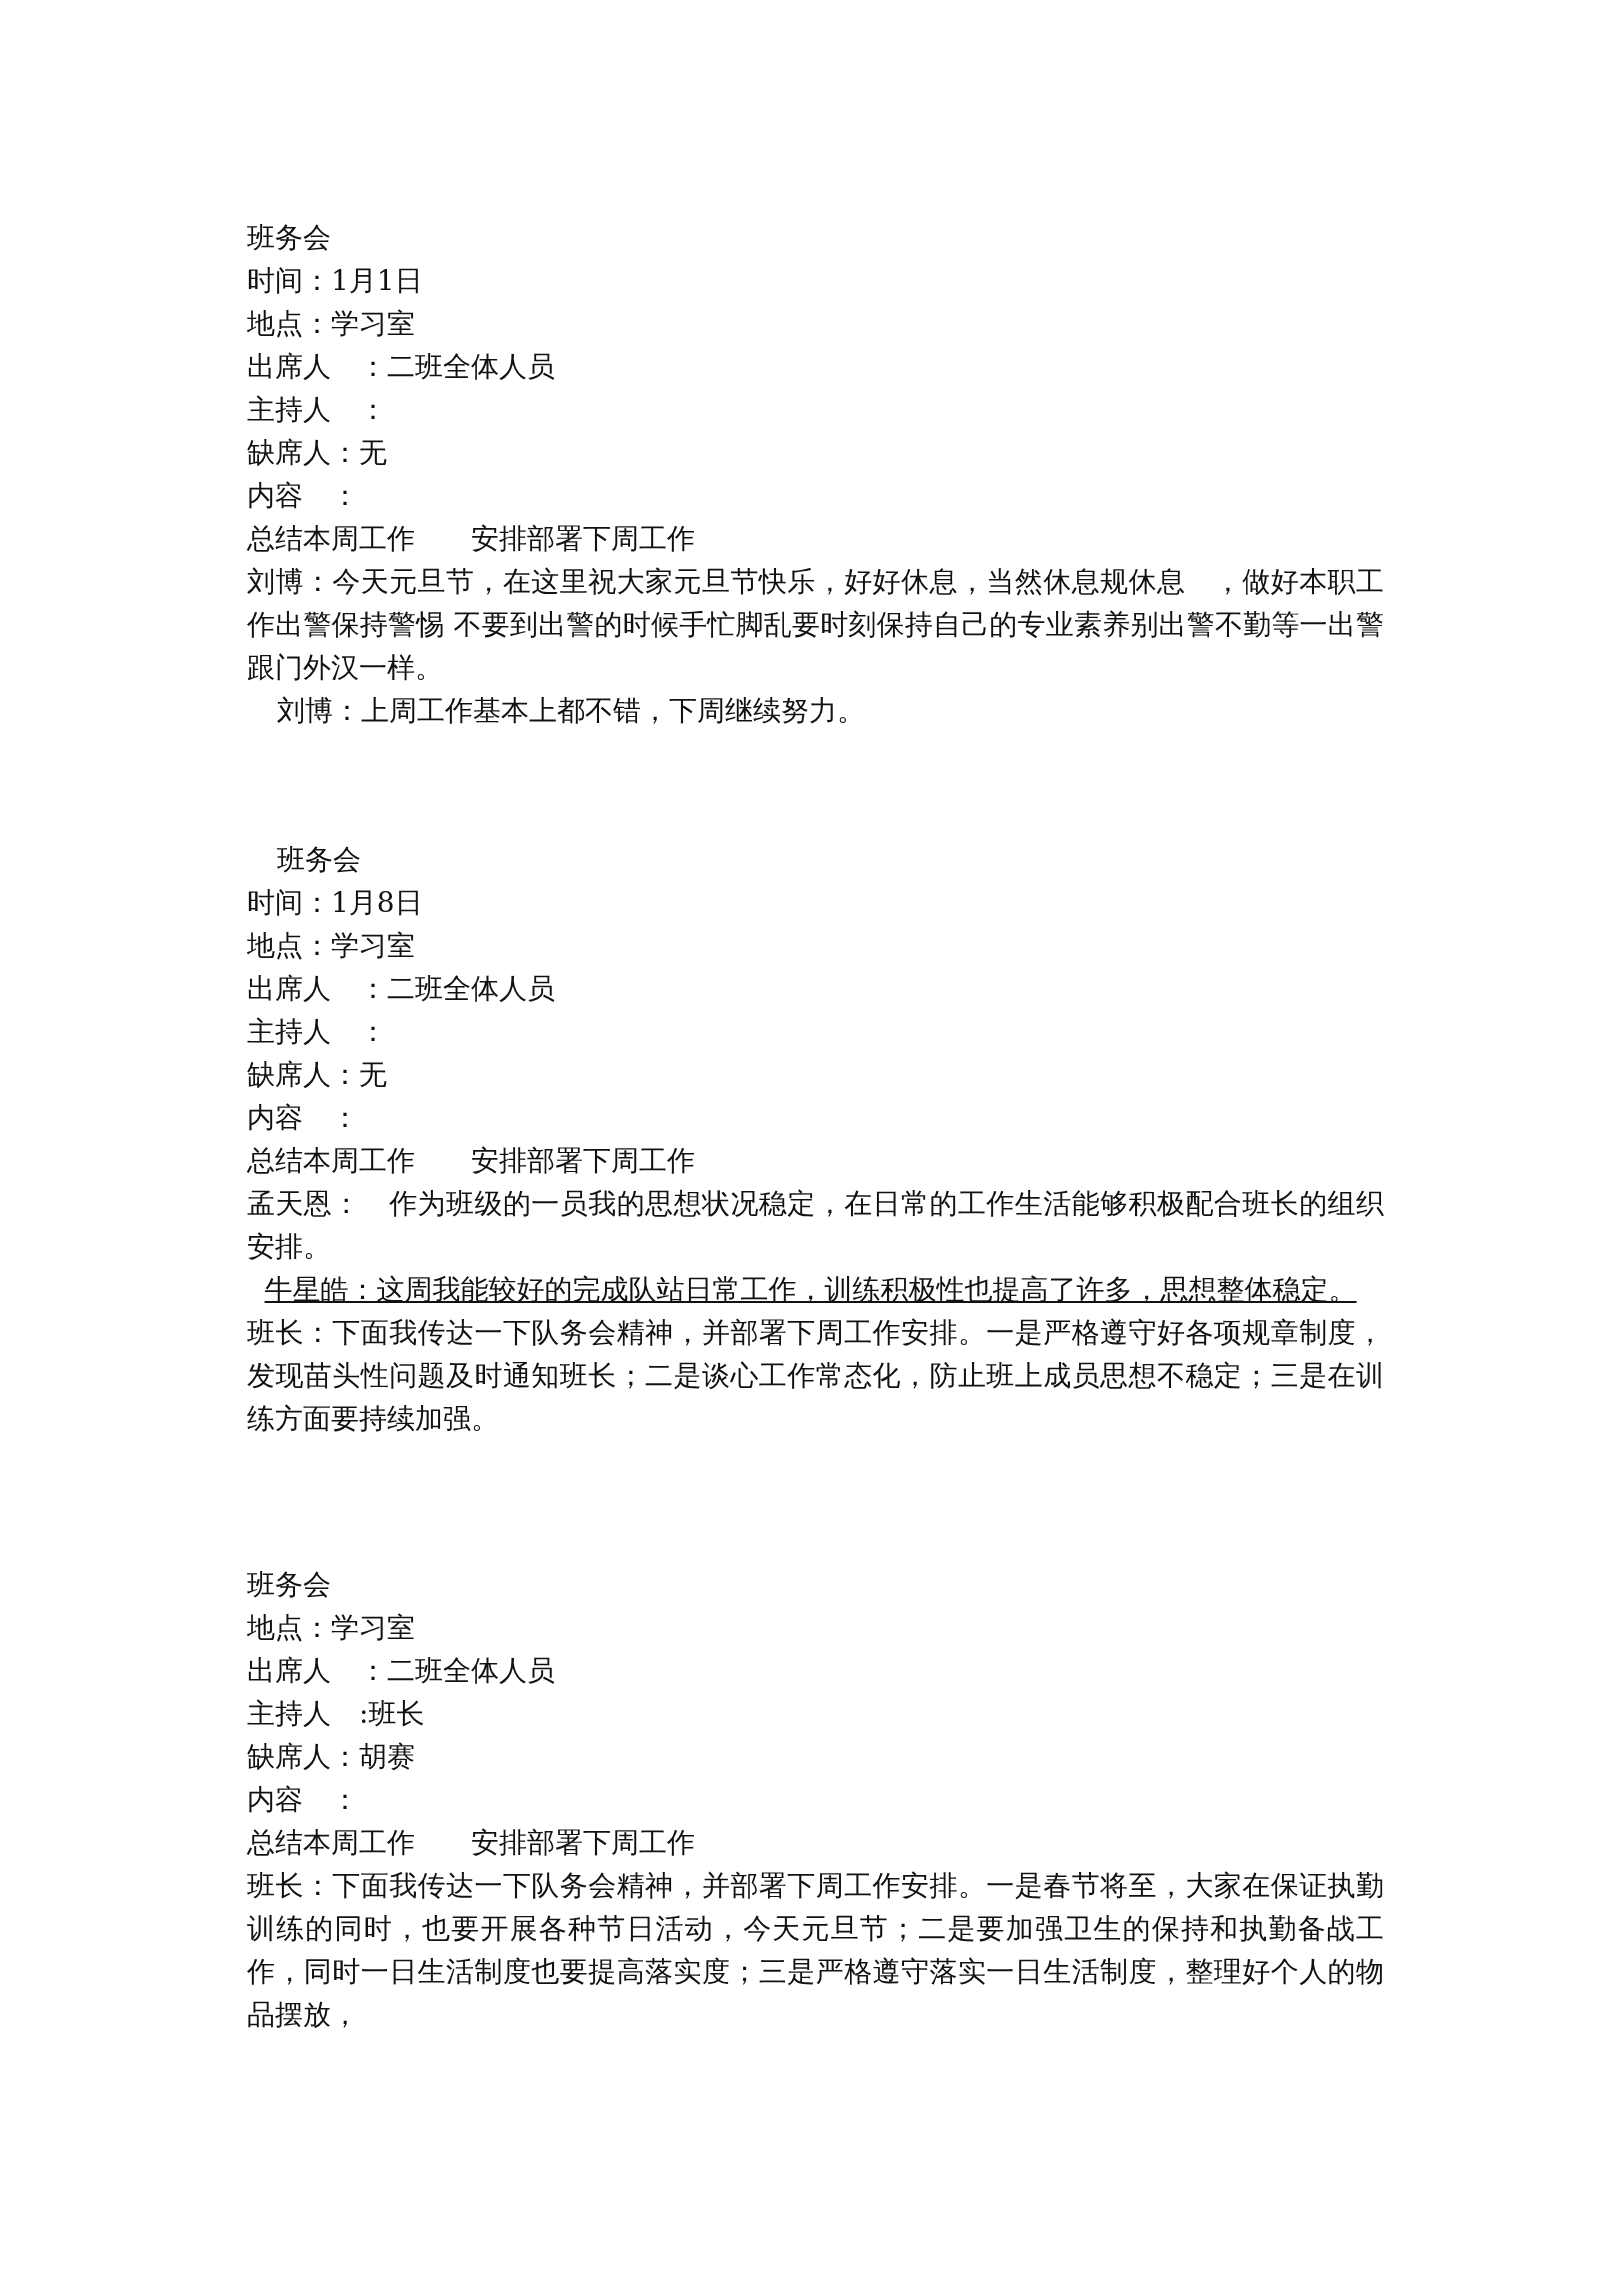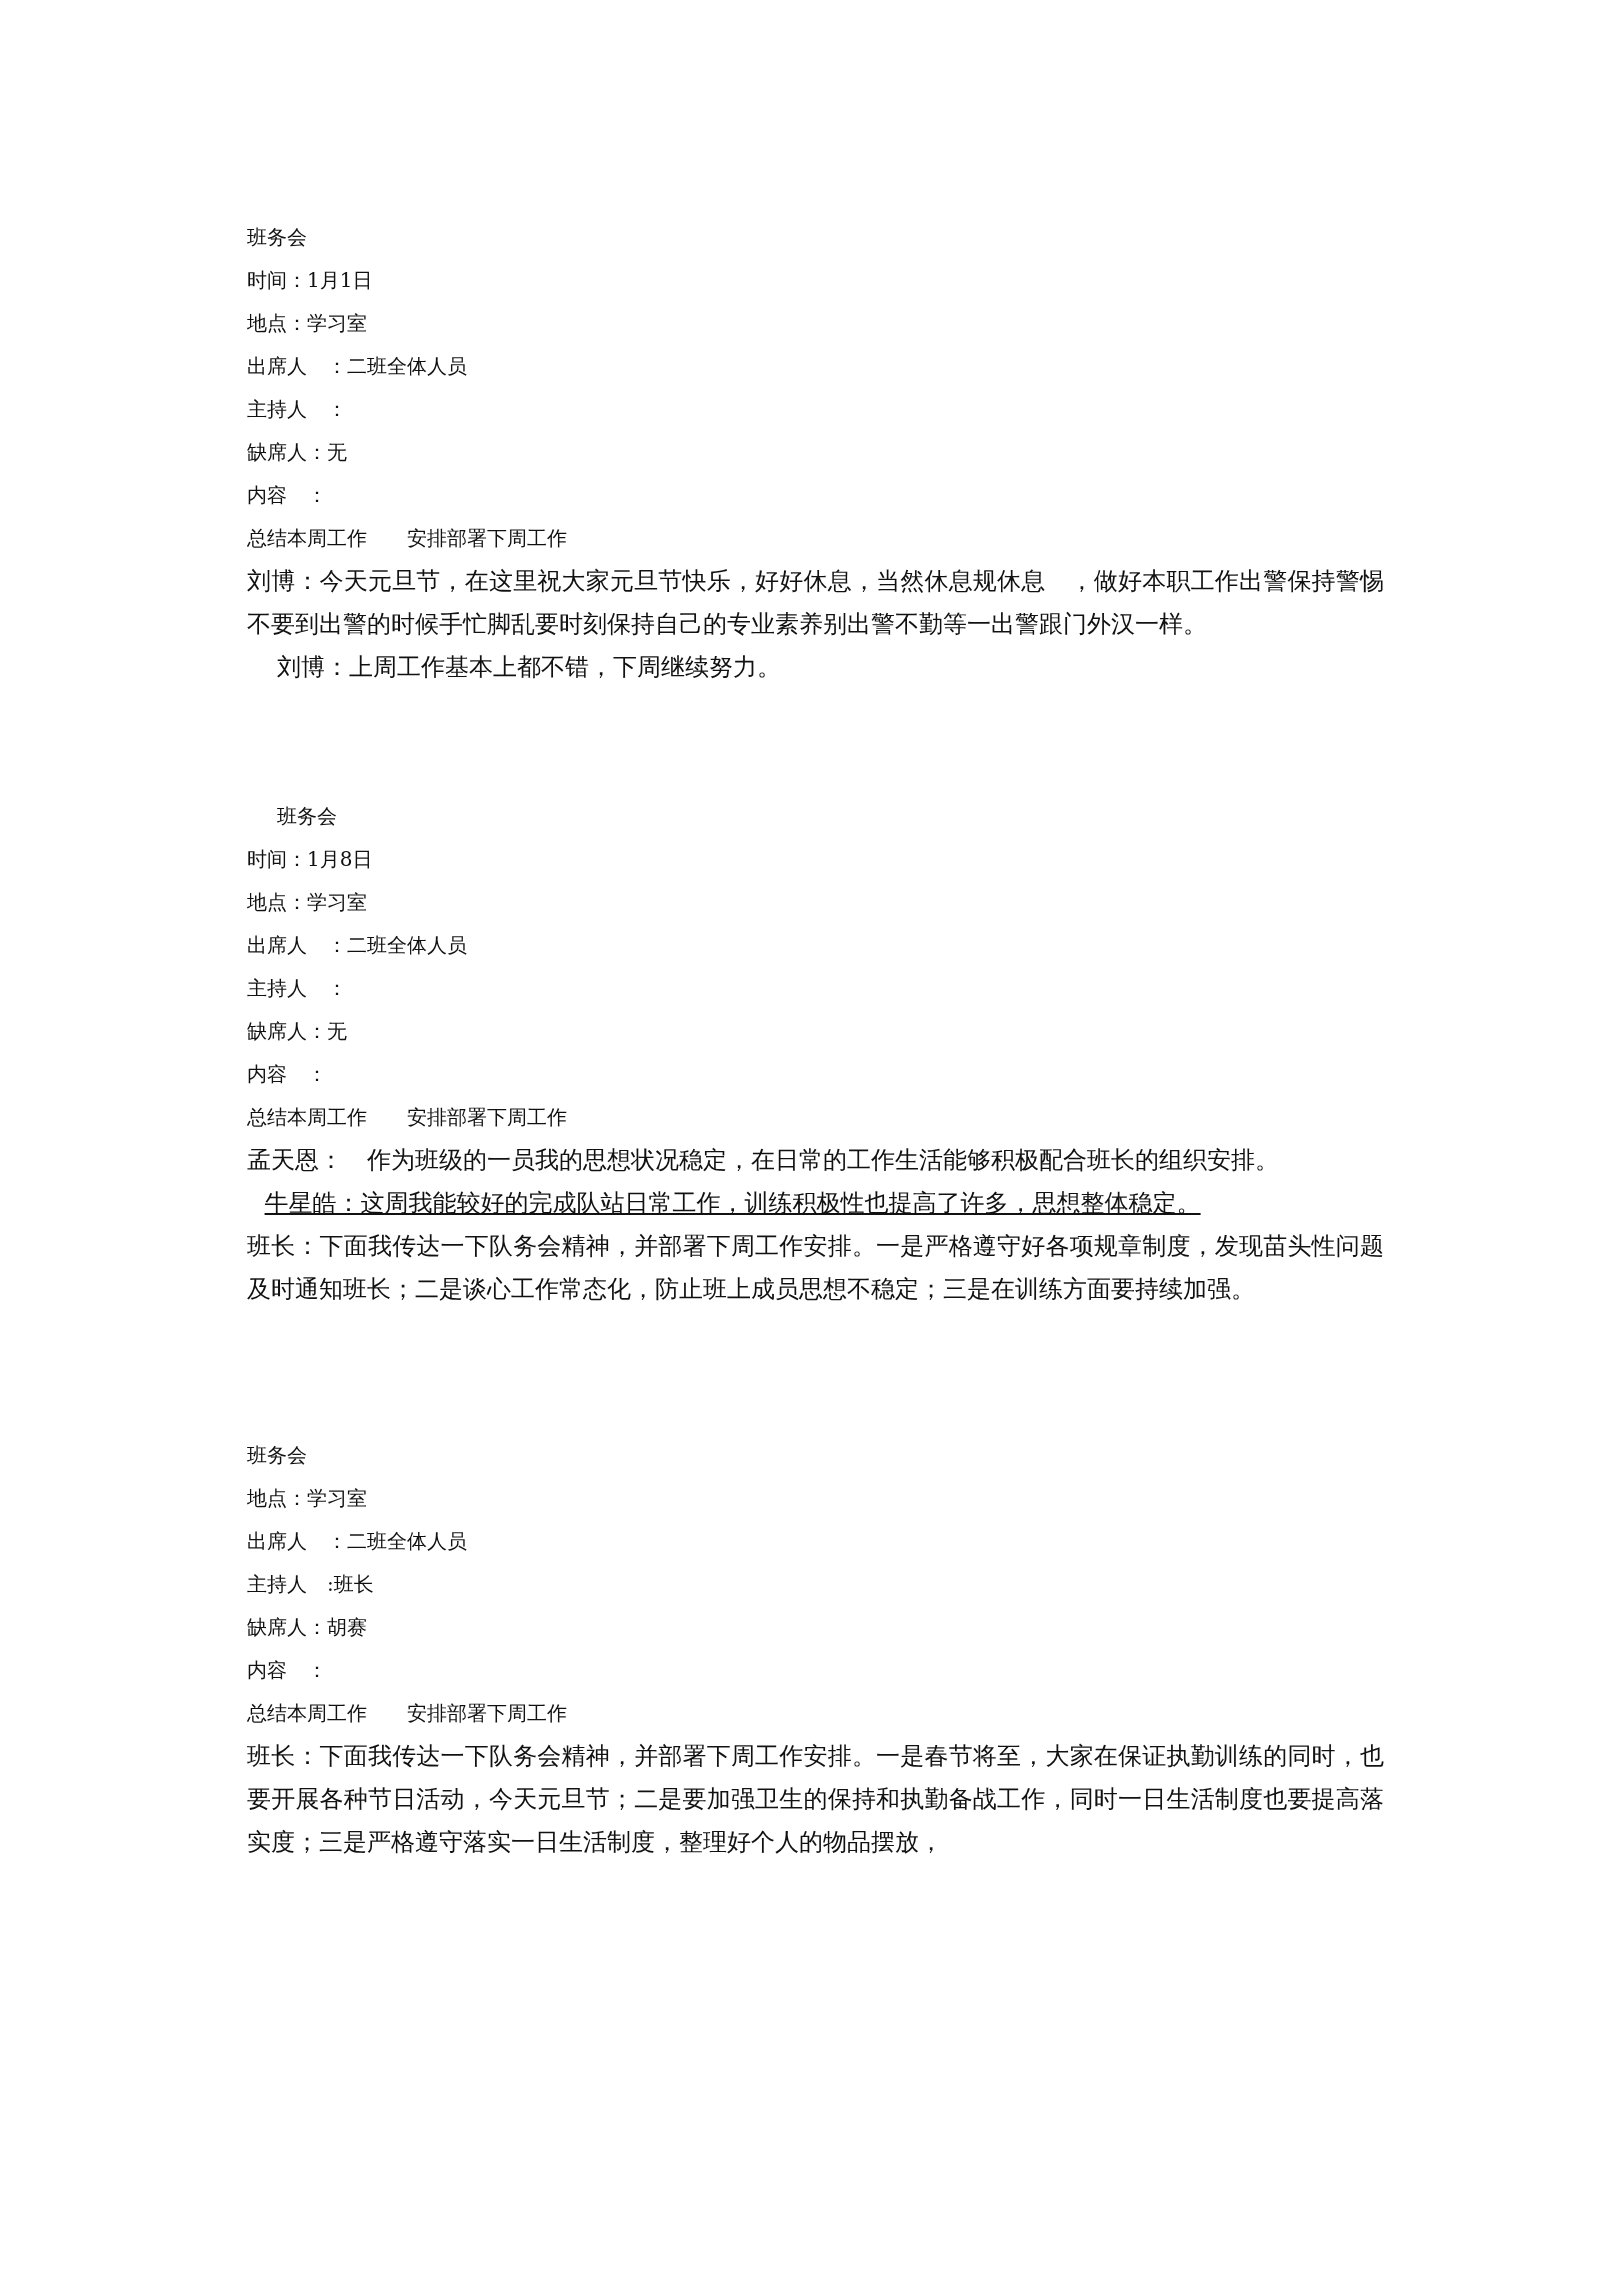--- a/index.html
+++ b/index.html
@@ -1,20 +1,20 @@
 <!DOCTYPE html>
 <html><head>
 <meta charset="utf-8">
 <style>
   html, body { margin: 0; padding: 0; background: #ffffff; }
   body { width: 1621px; height: 2293px; position: relative; overflow: hidden;
          font-family: "DejaVu Serif", "Liberation Serif", serif; color: #111111; }
   .page { position: absolute; left: 247px; top: 216px; width: 1137px; }
-  .line { font-size: 20px; line-height: 43px; height: 43px; white-space: pre; }
-  .para { font-size: 24px; line-height: 43px; white-space: pre-wrap; word-break: break-all; text-align: justify; }
+  .line { font-size: 28px; line-height: 43px; height: 43px; white-space: pre; }
+  .para { font-size: 28px; line-height: 43px; white-space: pre-wrap; word-break: break-all; text-align: justify; }
   .section { margin-bottom: 0; }
   .gap1 { height: 106px; }
   .gap2 { height: 123px; }
   .indent-1 { padding-left: 5.9px; margin-left: 24px; }
   .indent-2 { padding-left: 17.6px; text-decoration: underline; }
 </style>
 </head>
 <body>
 
 <div class="page">

